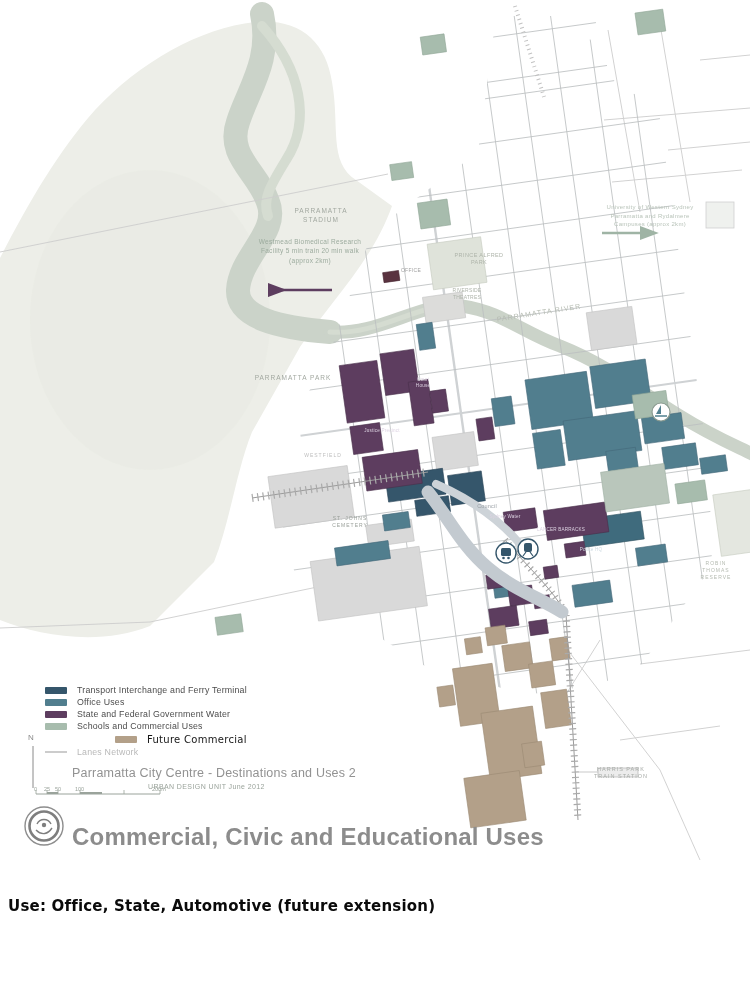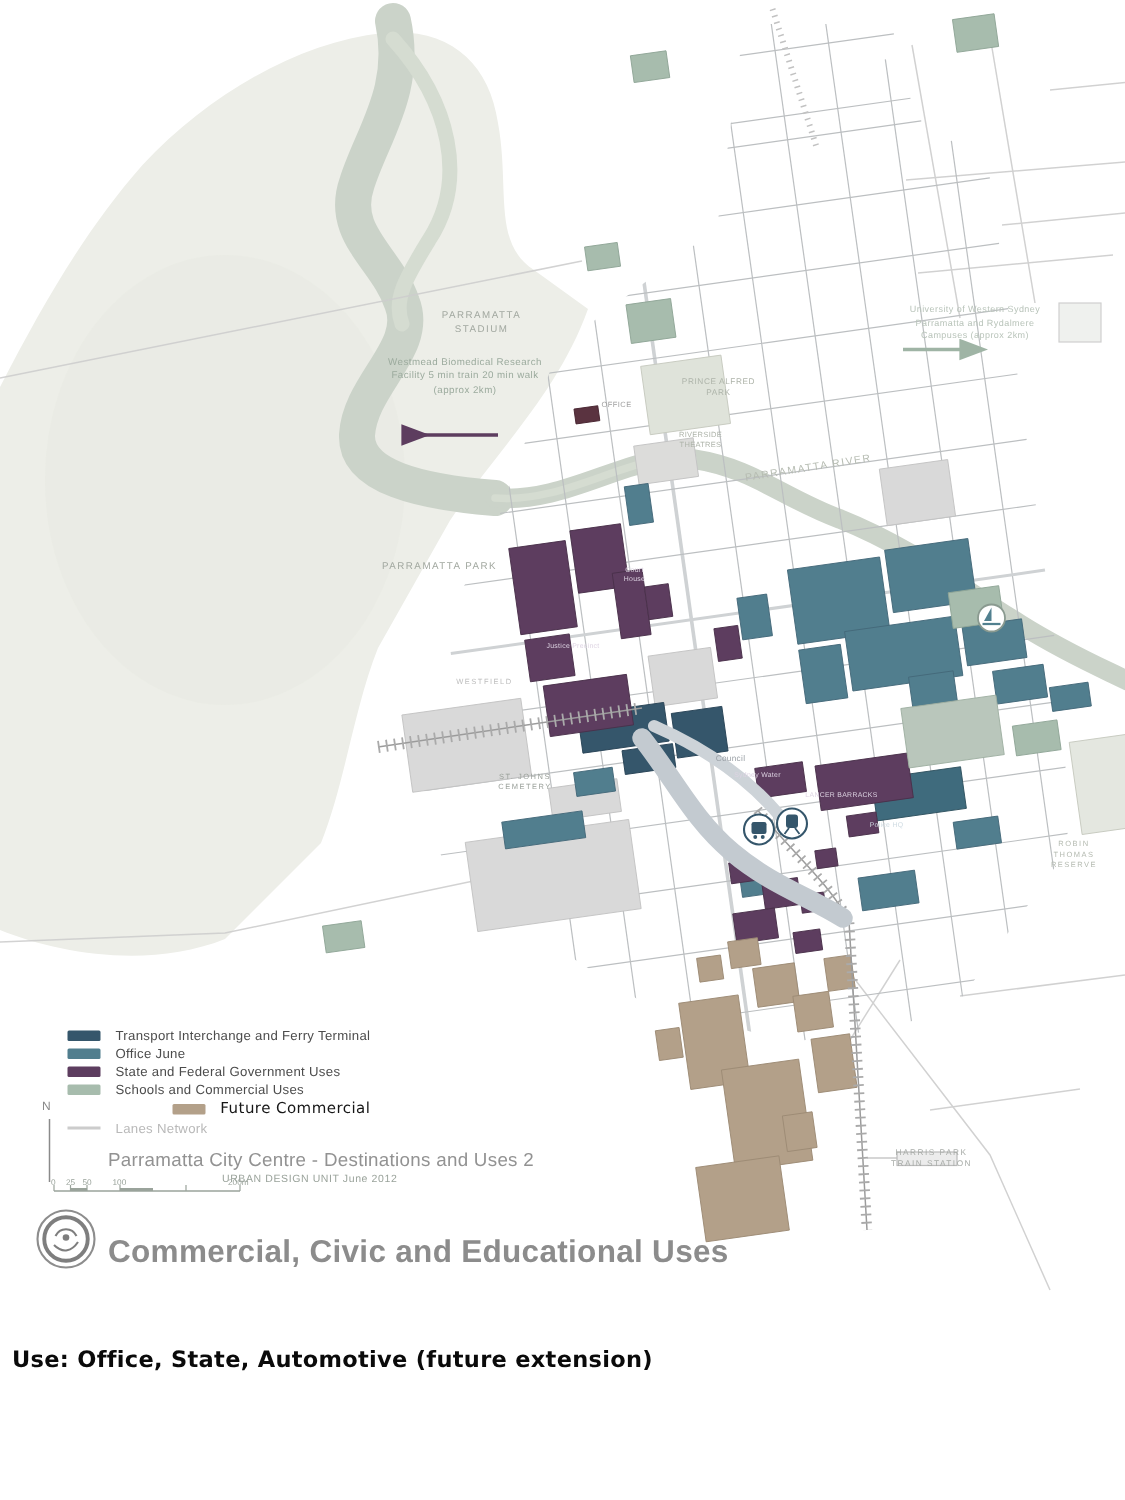--- a/index.html
+++ b/index.html
@@ -14,21 +14,21 @@
   .legrow{display:flex;align-items:center;height:12px;}
   .sw{width:22px;height:7px;margin-right:10px;border-radius:1px;}
   .swline{width:22px;height:2px;margin-right:10px;}
   .leglabel{font-size:8.8px;color:#4c4c4c;letter-spacing:.2px;}
   .leglabel.alt{font-family:"DejaVu Sans",sans-serif;font-size:10px;color:#161616;letter-spacing:.3px;}
   .leglabel.dim{color:#b9b9b9;}
   .north{position:absolute;left:28px;top:733px;font-size:8px;color:#8a8a8a;}
   .tick{position:absolute;top:786px;font-size:5.5px;color:#9aa39b;}
   .credit{position:absolute;left:148px;top:783px;font-size:7px;color:#9aa39b;letter-spacing:.4px;}
   .title1{position:absolute;left:72px;top:766px;font-size:12.5px;color:#929292;letter-spacing:.2px;}
-  .title2{position:absolute;left:72px;top:823px;font-size:21px;font-weight:bold;color:#8c8c8c;letter-spacing:.2px;}
+  .title2{position:absolute;left:72px;top:823px;font-size:24px;font-weight:bold;color:#8c8c8c;letter-spacing:.2px;}
   .caption{position:absolute;left:8px;top:897px;font-family:"DejaVu Sans",sans-serif;
            font-size:15px;font-weight:bold;color:#0a0a0a;letter-spacing:.2px;text-align:right;}
 </style>
 </head>
 <body>
 
 <div class="page">
 
   <svg class="maplayer" viewBox="0 0 750 880">
     <defs>
@@ -257,25 +257,25 @@
   <div class="lbl" style="left:692px;top:560px;width:48px;font-size:5px;color:#b4bab0;">ROBIN THOMAS RESERVE</div>
   <div class="lbl" style="left:590px;top:766px;width:62px;font-size:5.5px;color:#a8aca8;">HARRIS PARK TRAIN STATION</div>
 
   <div class="legend">
     <div class="legrow">
       <span class="sw" style="background-color: rgb(53, 86, 107);"></span>
       <span class="leglabel">Transport Interchange and Ferry Terminal</span>
     </div>
     <div class="legrow">
       <span class="sw" style="background-color: rgb(81, 126, 142);"></span>
-      <span class="leglabel">Office June</span>
+      <span class="leglabel">Office Uses</span>
     </div>
     <div class="legrow">
       <span class="sw" style="background-color: rgb(93, 61, 95);"></span>
-      <span class="leglabel">State and Federal Government Uses</span>
+      <span class="leglabel">State and Federal Government Water</span>
     </div>
     <div class="legrow">
       <span class="sw" style="background-color: rgb(167, 188, 173);"></span>
       <span class="leglabel">Schools and Commercial Uses</span>
     </div>
     <div class="legrow" style="height:14px;justify-content:flex-end;">
       <span class="sw" style="background-color: rgb(179, 160, 137);"></span>
       <span class="leglabel alt">Future Commercial</span>
     </div>
     <div class="legrow">

